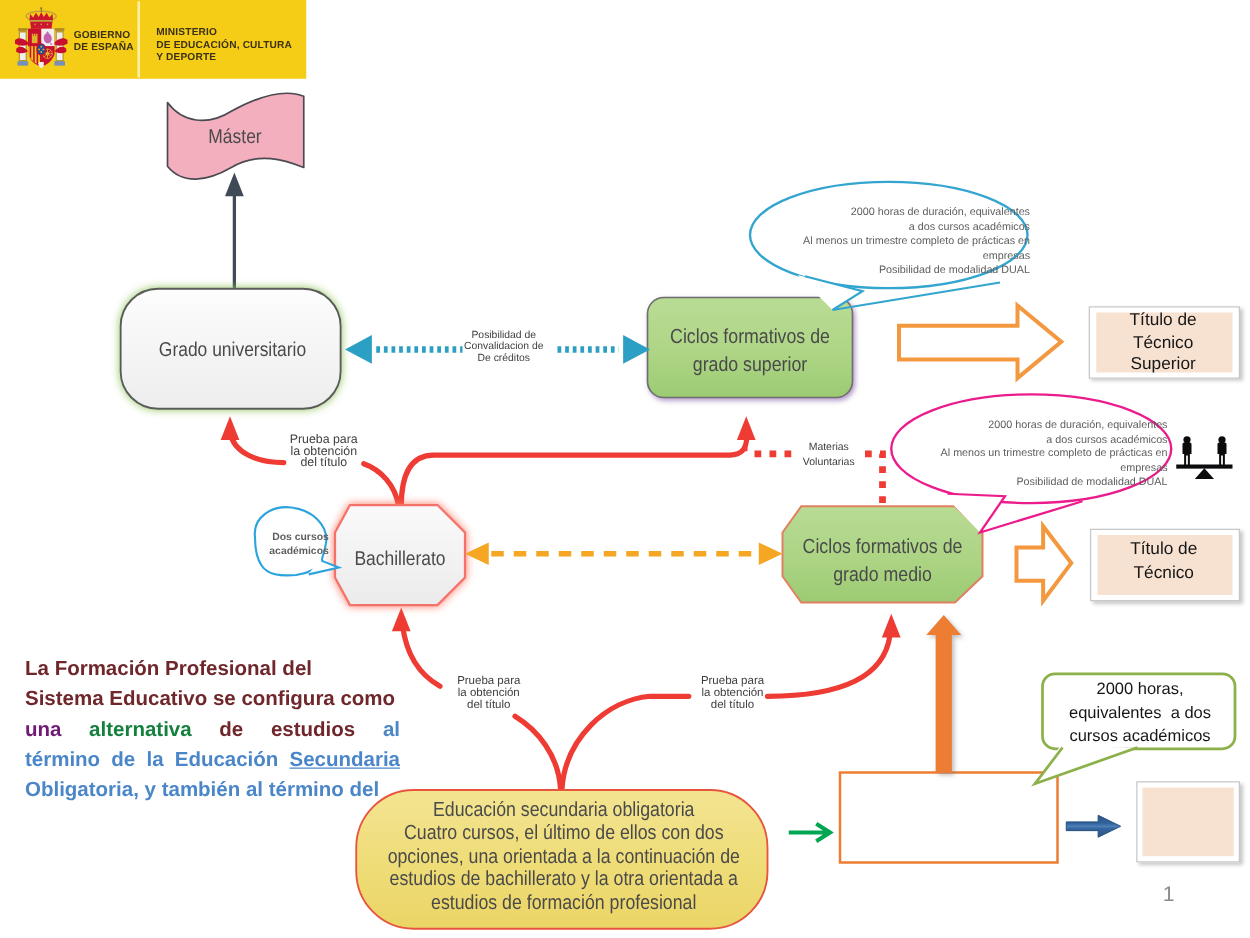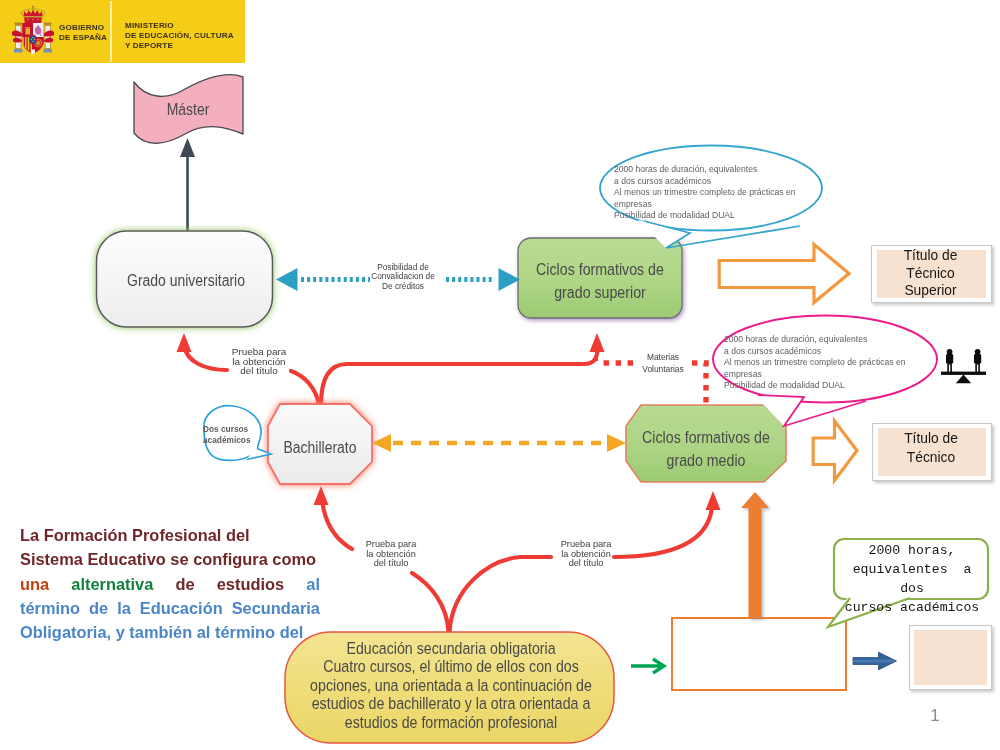--- a/index.html
+++ b/index.html
@@ -14,21 +14,21 @@
 #hdr{left:0;top:0;width:245px;height:63px;background:#F5CD16;}
 #hdr-div{left:110px;top:1px;width:1.5px;height:61px;background:#FFF0A8;}
 #gob{left:59px;top:23px;width:58px;color:#3C3116;font-size:8.1px;font-weight:bold;
      letter-spacing:0.15px;line-height:9.9px;}
 #min{left:125px;top:21px;width:120px;color:#3C3116;font-size:8.1px;font-weight:bold;
      letter-spacing:0.15px;line-height:9.9px;}
 .small-lbl{color:#404040;font-size:8.3px;line-height:10px;text-align:center;}
 .btline{white-space:nowrap;}
 .btjust{display:flex;justify-content:space-between;}
 .btjust .btsp{flex:1 1 auto;}
-.callout-txt{color:#5E5E5E;font-size:8.6px;line-height:11.6px;text-align:left;}
+.callout-txt{color:#5E5E5E;font-size:8.6px;line-height:11.6px;text-align:right;}
 </style>
 </head>
 <body>
 
 <div id="root">
 
   <div class="abs" id="hdr"></div>
   <div class="abs" id="hdr-div"></div>
   <div class="abs" id="crest" style="left:12px;top:6px;width:42px;height:50px;">
     <svg width="42" height="50" viewBox="0 0 84 100">
@@ -407,60 +407,60 @@
     <div style="position:absolute;left:4px;top:4px;right:4px;bottom:4px;background:#F7E2D1;"></div>
   </div>
 
   <div class="abs" style="left:760px;top:534px;width:234px;height:100px;">
     <svg width="234" height="100" viewBox="0 0 234 100">
       <rect x="74" y="5" width="154" height="60" rx="10" ry="10" fill="#ffffff" stroke="#8CB04A" stroke-width="2.2"></rect>
       <path d="M88 63 L68 93 L148 64 Z" fill="#ffffff" stroke="none"></path>
       <path d="M90 64 L68 93 L150 64" fill="none" stroke="#8CB04A" stroke-width="2.2" stroke-linejoin="miter"></path>
     </svg>
   </div>
-  <div class="abs" style="left:838px;top:541px;width:148px;text-align:center;font-size:13.2px;color:#161616;line-height:19px;font-family:Liberation Mono, monospace;">
+  <div class="abs" style="left:838px;top:541px;width:148px;text-align:center;font-size:13.2px;color:#161616;line-height:19px;">
     <div>2000 horas,</div>
     <div>equivalentes&nbsp; a dos</div>
     <div>cursos académicos</div>
   </div>
 
   <div class="abs" style="left:734px;top:488px;width:44px;height:134px;">
     <svg width="44" height="134" viewBox="0 0 44 134">
       <defs>
         <filter id="shOrange" x="-50%" y="-20%" width="200%" height="140%">
           <feDropShadow dx="2" dy="2" stdDeviation="1.6" flood-color="#808080" flood-opacity="0.5"></feDropShadow>
         </filter>
       </defs>
       <path d="M21 4 L35 20 L27.5 20 L27.5 130 L14.5 130 L14.5 20 L7 20 Z" fill="#ED7D31" filter="url(#shOrange)"></path>
     </svg>
   </div>
 
   <div class="abs" id="bodytext" style="left:20px;top:489px;width:300px;font-size:16.4px;font-weight:bold;line-height:24.3px;margin-top:34px;">
   <div class="btline"><span style="color: rgb(112, 39, 43);">La</span><span class="btsp" style="color: rgb(112, 39, 43);">&nbsp;</span><span style="color: rgb(112, 39, 43);">Formación</span><span class="btsp" style="color: rgb(112, 39, 43);">&nbsp;</span><span style="color: rgb(112, 39, 43);">Profesional</span><span class="btsp" style="color: rgb(112, 39, 43);">&nbsp;</span><span style="color: rgb(112, 39, 43);">del</span></div>
       <div class="btline"><span style="color: rgb(112, 39, 43);">Sistema</span><span class="btsp" style="color: rgb(112, 39, 43);">&nbsp;</span><span style="color: rgb(112, 39, 43);">Educativo</span><span class="btsp" style="color: rgb(112, 39, 43);">&nbsp;</span><span style="color: rgb(112, 39, 43);">se</span><span class="btsp" style="color: rgb(112, 39, 43);">&nbsp;</span><span style="color: rgb(112, 39, 43);">configura</span><span class="btsp" style="color: rgb(112, 39, 43);">&nbsp;</span><span style="color: rgb(112, 39, 43);">como</span></div>
       <div class="btline btjust">
-        <span style="color: #c2410c;">una</span>
+        <span style="color: #701a75;">una</span>
         <span class="btsp" style="color: rgb(112, 39, 43);">&nbsp;</span>
         <span style="color: #15803d;">alternativa</span>
         <span class="btsp" style="color: rgb(112, 39, 43);">&nbsp;</span>
         <span style="color: rgb(112, 39, 43);">de</span>
         <span class="btsp" style="color: rgb(112, 39, 43);">&nbsp;</span>
         <span style="color: rgb(112, 39, 43);">estudios</span>
         <span class="btsp" style="color: rgb(112, 39, 43);">&nbsp;</span>
         <span style="color: rgb(74, 134, 200);">al</span>
       </div>
       <div class="btline btjust">
         <span style="color: rgb(74, 134, 200);">término</span>
         <span class="btsp" style="color: rgb(74, 134, 200);">&nbsp;</span>
         <span style="color: rgb(74, 134, 200);">de</span>
         <span class="btsp" style="color: rgb(74, 134, 200);">&nbsp;</span>
         <span style="color: rgb(74, 134, 200);">la</span>
         <span class="btsp" style="color: rgb(74, 134, 200);">&nbsp;</span>
         <span style="color: rgb(74, 134, 200);">Educación</span>
         <span class="btsp" style="color: rgb(74, 134, 200);">&nbsp;</span>
-        <span style="color: rgb(74, 134, 200);">Secundaria</span>
+        <span style="color: rgb(74, 134, 200); text-decoration: underline;">Secundaria</span>
       </div>
       <div class="btline"><span style="color: rgb(74, 134, 200);">Obligatoria,</span><span class="btsp" style="color: rgb(74, 134, 200);">&nbsp;</span><span style="color: rgb(74, 134, 200);">y</span><span class="btsp" style="color: rgb(74, 134, 200);">&nbsp;</span><span style="color: rgb(74, 134, 200);">también</span><span class="btsp" style="color: rgb(74, 134, 200);">&nbsp;</span><span style="color: rgb(74, 134, 200);">al</span><span class="btsp" style="color: rgb(74, 134, 200);">&nbsp;</span><span style="color: rgb(74, 134, 200);">término</span><span class="btsp" style="color: rgb(74, 134, 200);">&nbsp;</span><span style="color: rgb(74, 134, 200);">del</span></div>
     </div>
 
   <div class="abs" style="left:920px;top:706px;width:30px;text-align:center;font-size:17px;color:#8A8A8A;">1</div>
 
 </div>
 
 </body></html>

